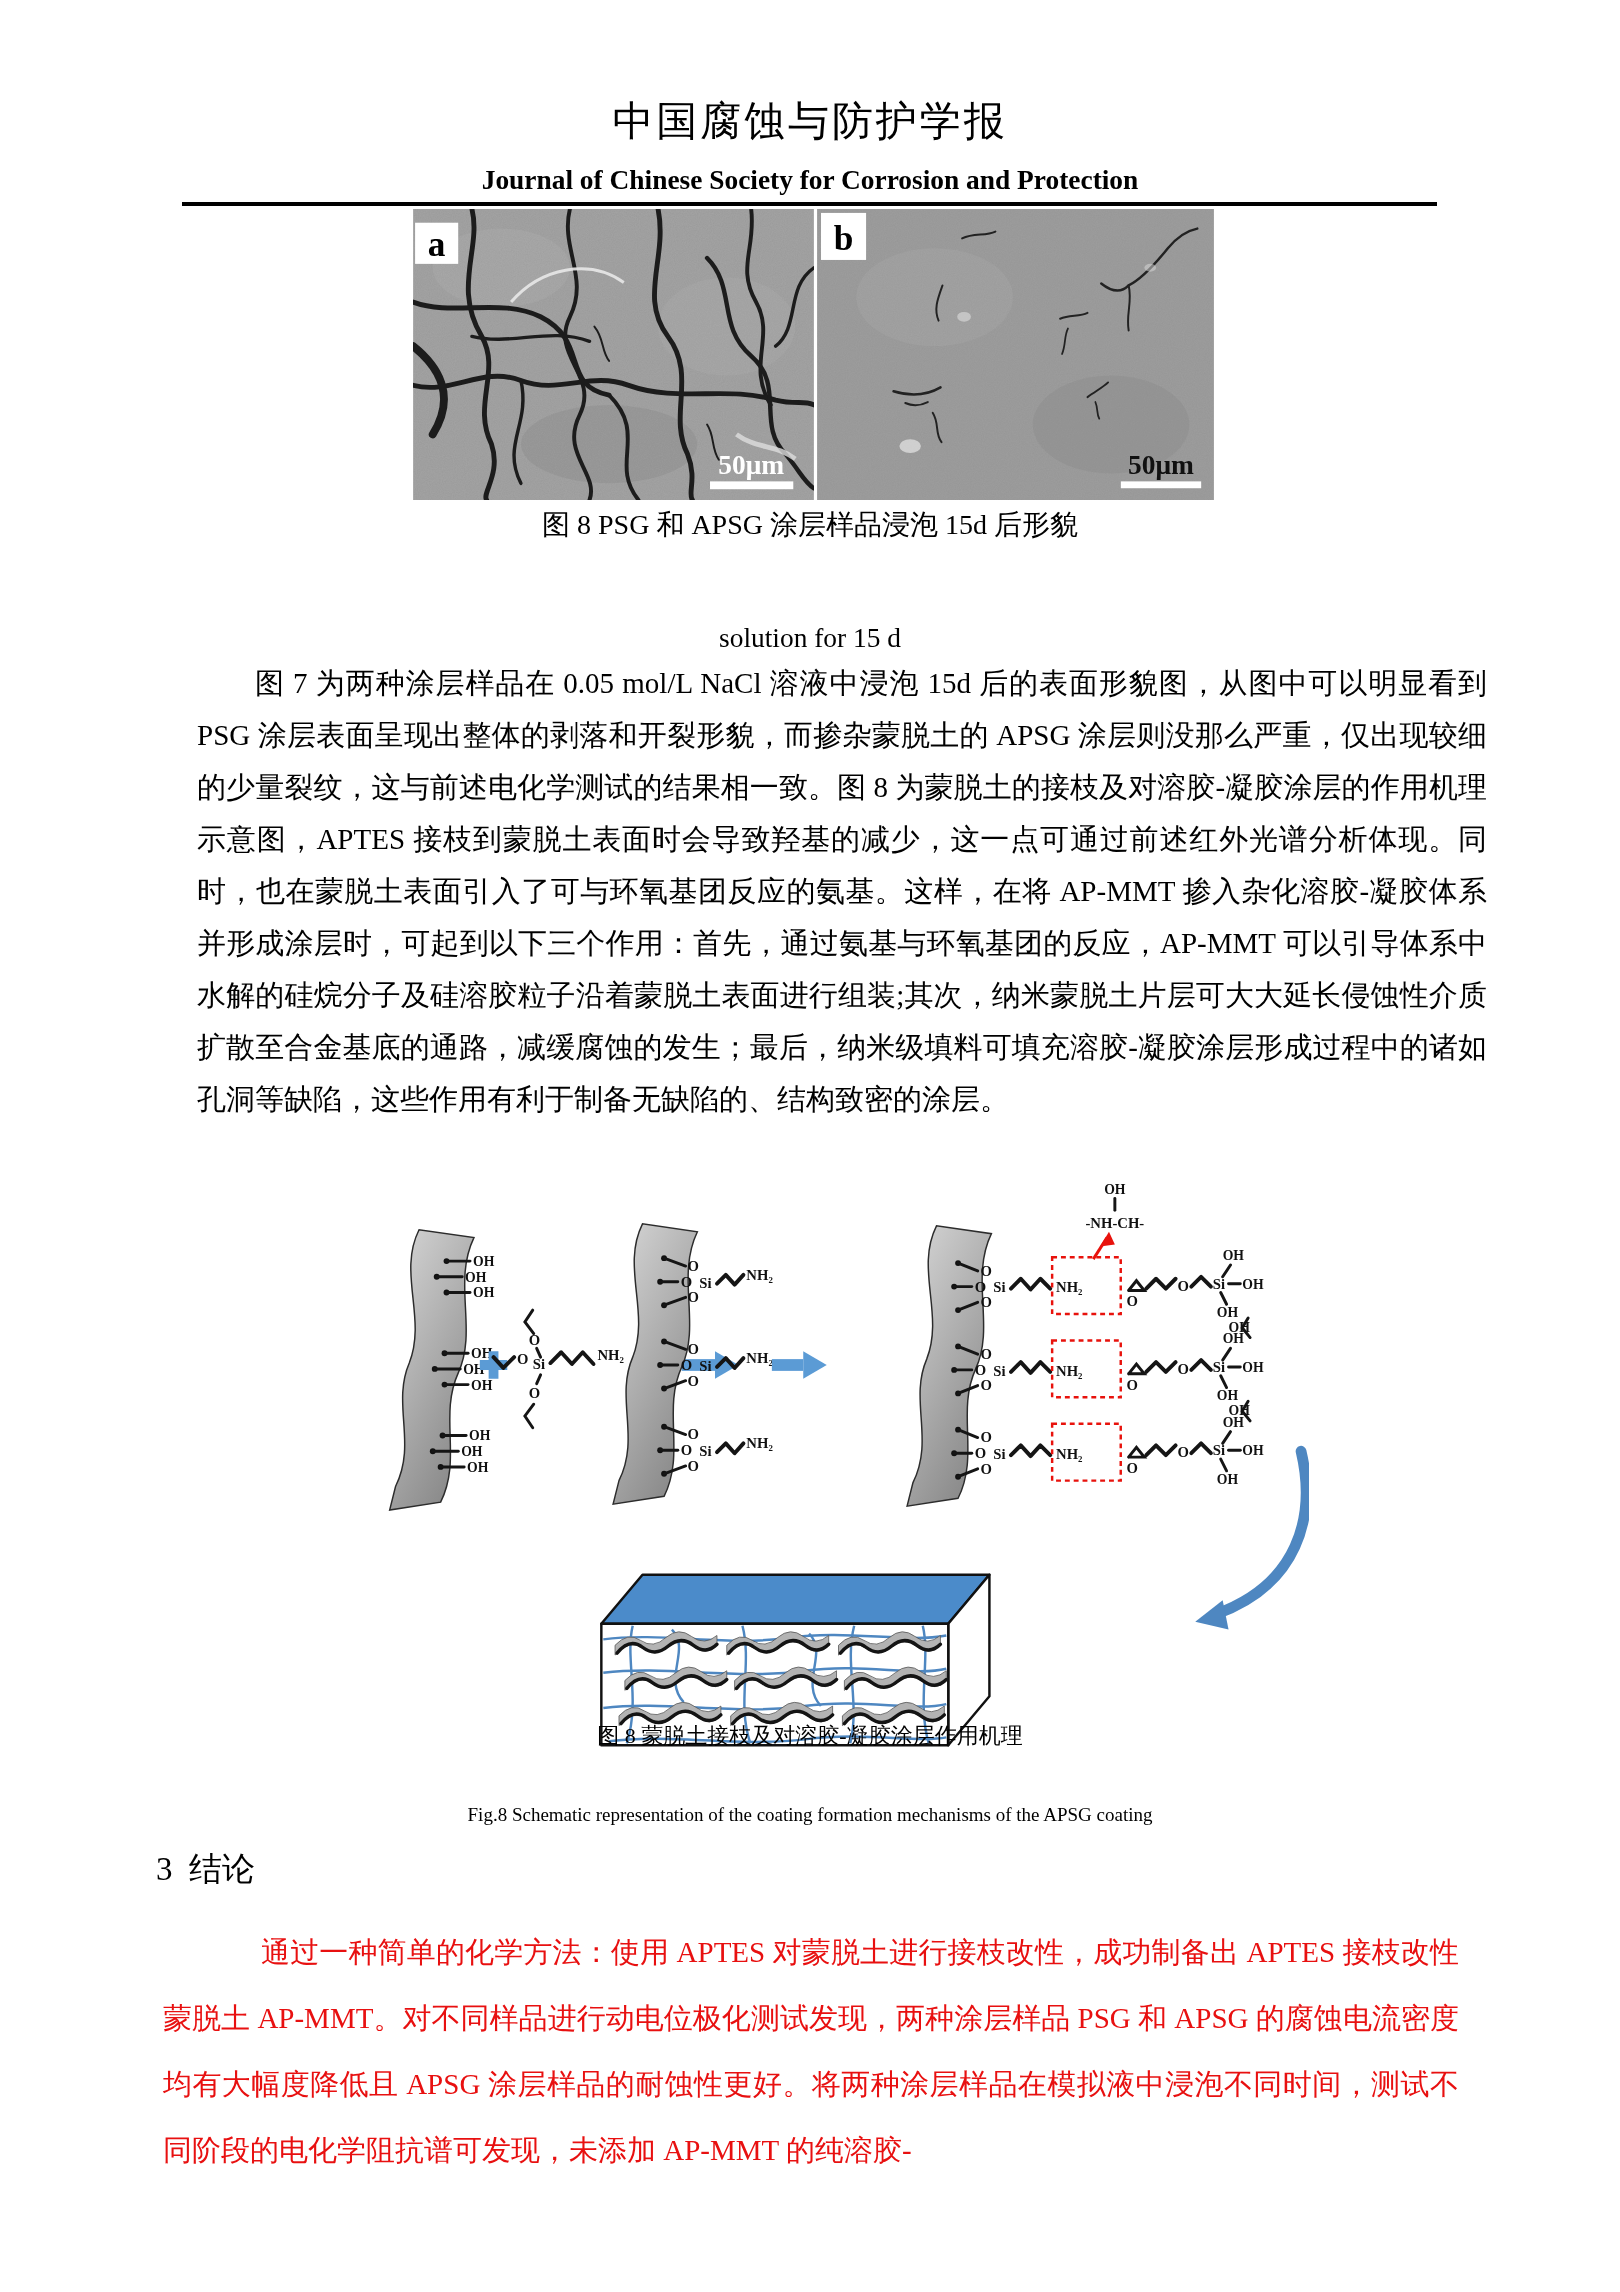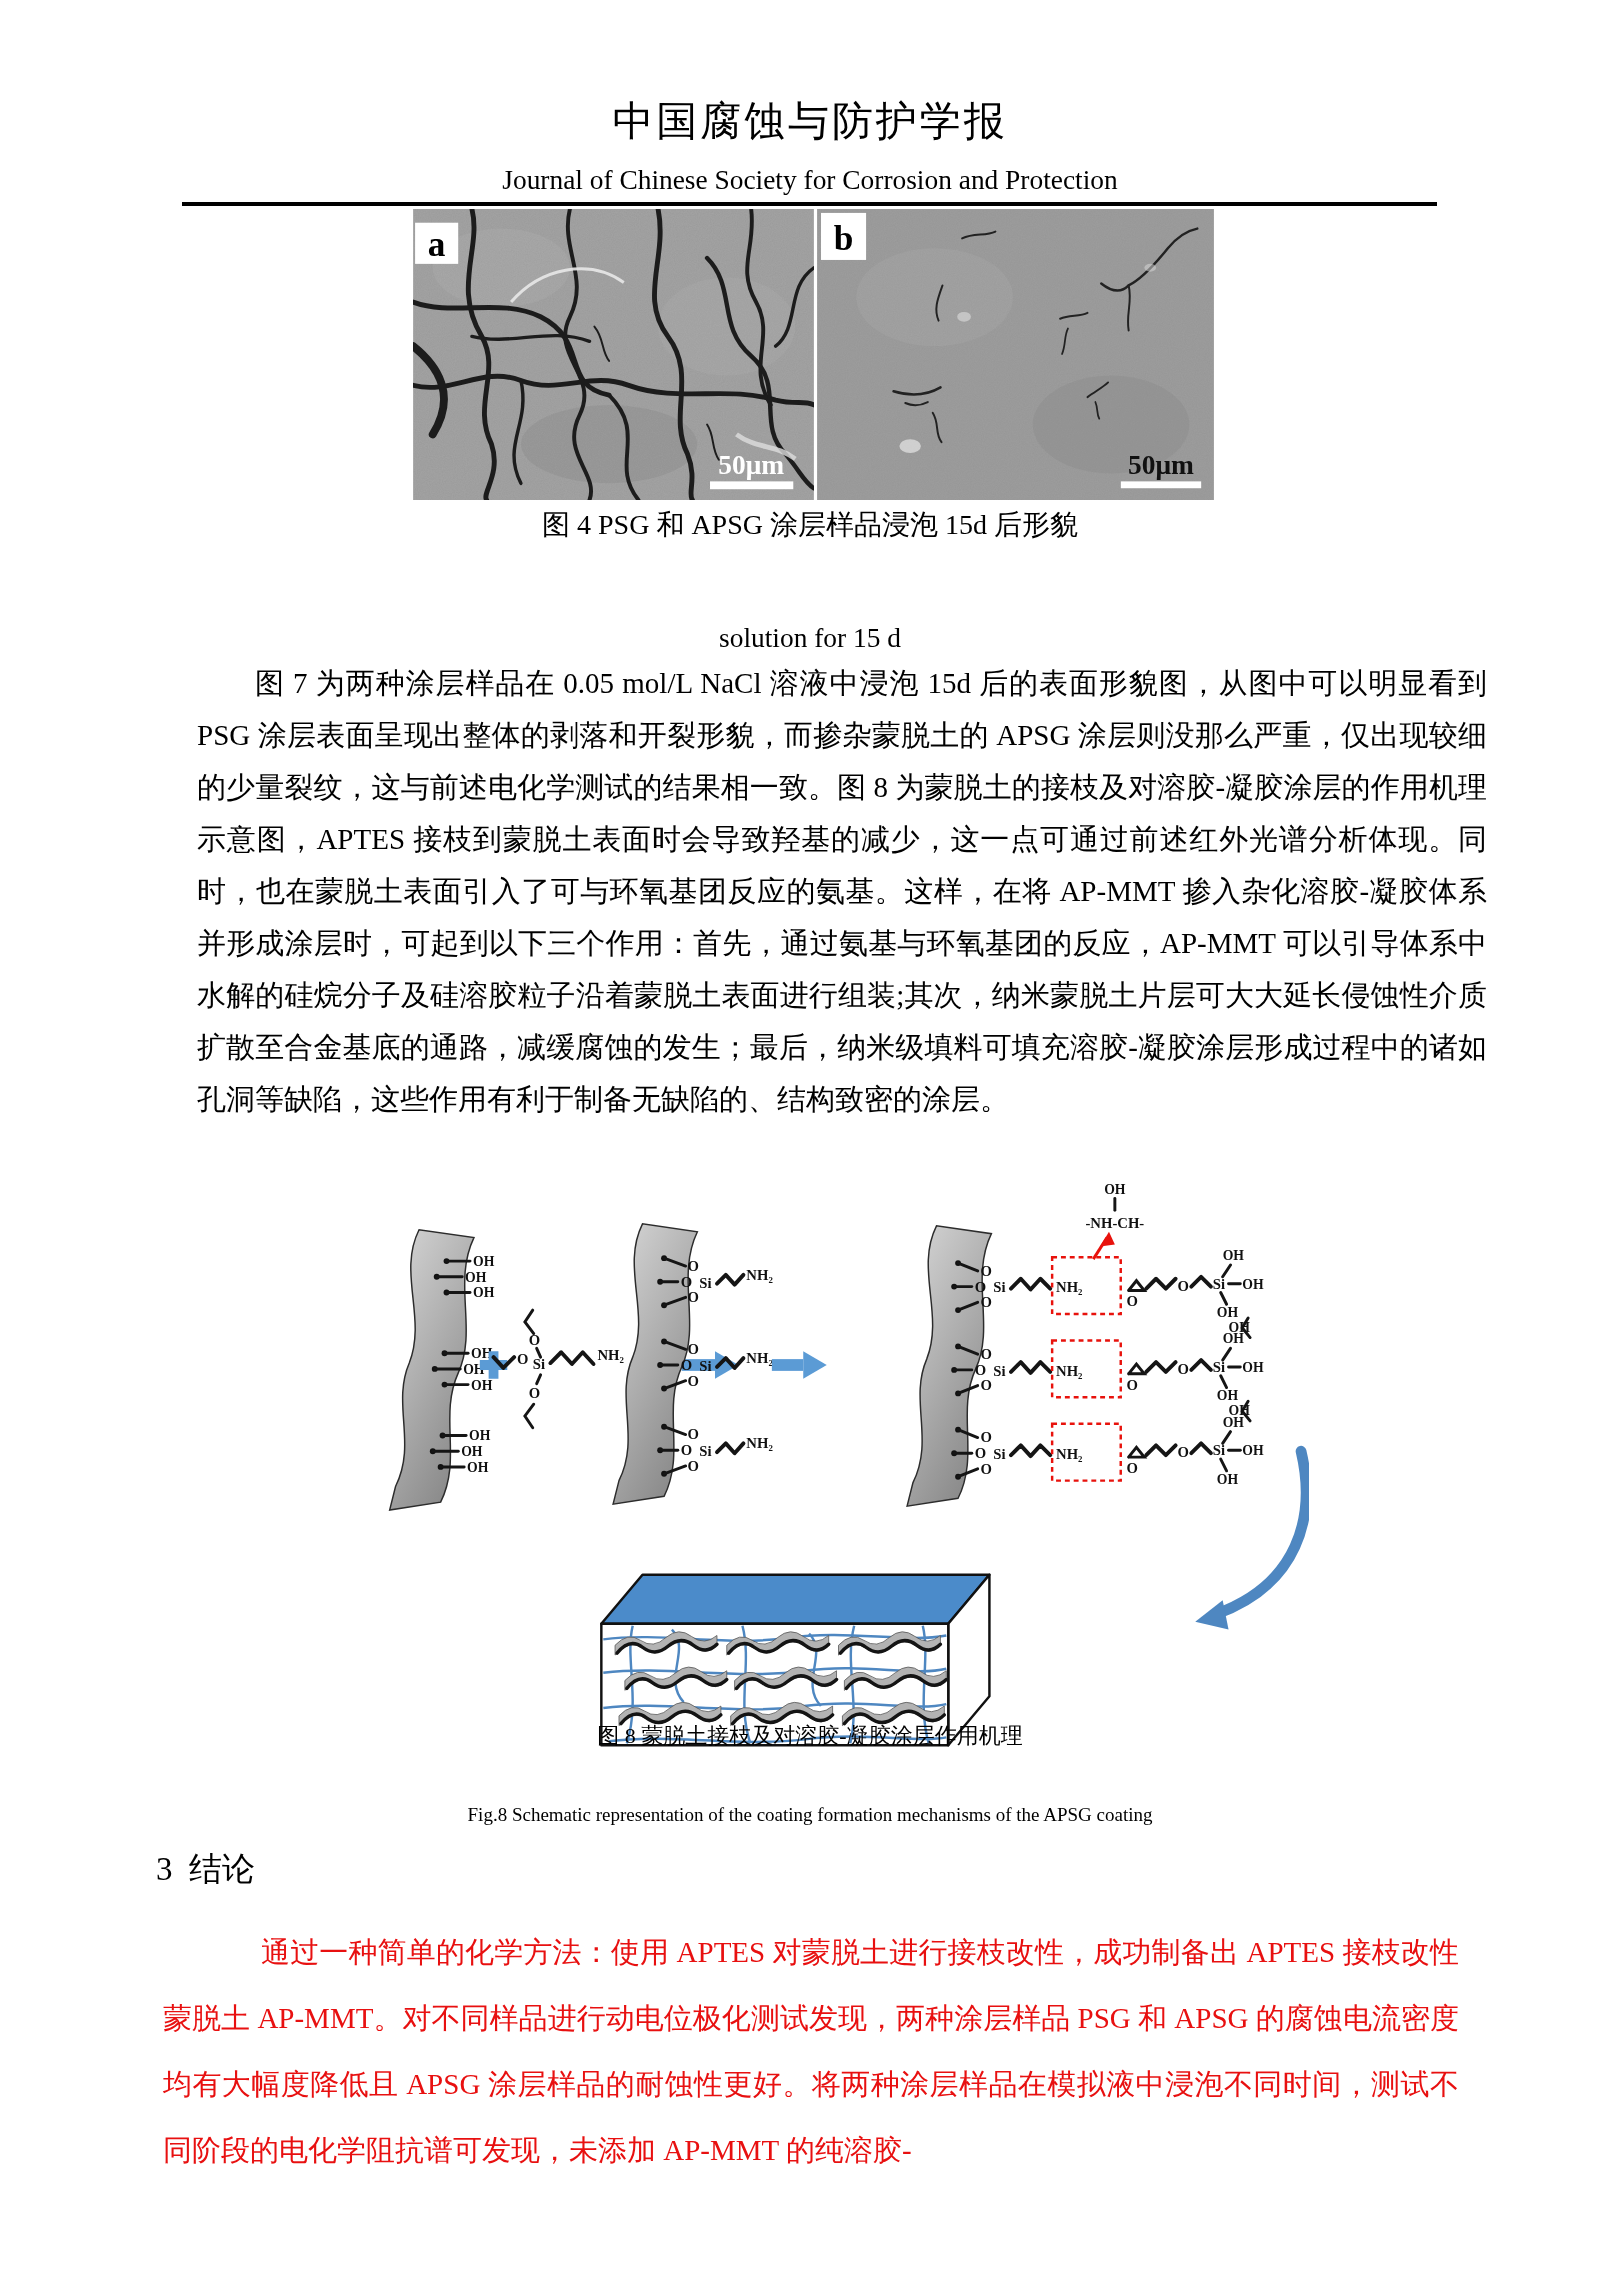--- a/index.html
+++ b/index.html
@@ -1,20 +1,20 @@
 <!DOCTYPE html>
 <html style="--arrow_blue: #5b9bd5; --network_blue: #4e87c1; --box_top_blue: #4b8bca; --highlight_red: #e8120c; --conclusion_text_red: #e81010;"><head>
 <meta charset="utf-8">
 <style>
   html,body{margin:0;padding:0;background:#e8e8e8;}
   .page{position:relative;width:1620px;height:2293px;background:#ffffff;margin:0 auto;
         font-family:"Liberation Serif","DejaVu Serif",serif;color:#000;overflow:hidden;}
   .centered{position:absolute;left:0;width:100%;text-align:center;}
   .title-cn{top:94px;font-size:41px;letter-spacing:2.9px;}
-  .title-en{top:165px;font-size:27.4px;}
+  .title-en{top:165px;font-size:27.4px;font-weight:bold;}
   .rule{position:absolute;top:202px;left:182px;width:1255px;height:3.9px;background:#000;}
   .fig7-row{position:absolute;top:209px;left:413px;display:flex;gap:2.9px;}
   .cap7cn{top:506px;font-size:28px;}
   .cap7en1{top:553px;font-size:27.4px;}
   .cap7en2{top:623px;font-size:27.4px;}
   .body-para{position:absolute;top:628px;left:167px;width:1290px;font-size:29px;
              line-height:52px;text-align:justify;text-indent:58px;margin-left:30px;}
   .fig8{position:absolute;top:1169px;left:319px;}
   .cap8cn{top:1721px;font-size:22px;}
   .cap8en{top:1804px;font-size:19px;}
@@ -113,21 +113,21 @@
         <ellipse cx="150" cy="110" rx="7" ry="5" fill="#dddddd" opacity="0.6"></ellipse>
         <ellipse cx="340" cy="60" rx="6" ry="4" fill="#dcdcdc" opacity="0.5"></ellipse>
       </g>
       <rect x="4" y="4" width="46" height="48" fill="#ffffff"></rect>
       <text x="27" y="42" font-size="36" fill="#000" text-anchor="middle">b</text>
       <text x="351" y="270" font-size="28" fill="#111" text-anchor="middle">50μm</text>
       <rect x="310" y="278" width="82" height="7" fill="#ffffff"></rect>
     </svg>
   </div>
 
-  <div class="centered cap7cn">图 4 PSG 和 APSG 涂层样品浸泡 15d 后形貌</div>
+  <div class="centered cap7cn">图 8 PSG 和 APSG 涂层样品浸泡 15d 后形貌</div>
   <div class="centered cap7en2">solution for 15 d</div>
 
   <p class="body-para">图 7 为两种涂层样品在 0.05 mol/L NaCl 溶液中浸泡 15d 后的表面形貌图，从图中可以明显看到 PSG 涂层表面呈现出整体的剥落和开裂形貌，而掺杂蒙脱土的 APSG 涂层则没那么严重，仅出现较细的少量裂纹，这与前述电化学测试的结果相一致。图 8 为蒙脱土的接枝及对溶胶-凝胶涂层的作用机理示意图，APTES 接枝到蒙脱土表面时会导致羟基的减少，这一点可通过前述红外光谱分析体现。同时，也在蒙脱土表面引入了可与环氧基团反应的氨基。这样，在将 AP-MMT 掺入杂化溶胶-凝胶体系并形成涂层时，可起到以下三个作用：首先，通过氨基与环氧基团的反应，AP-MMT 可以引导体系中水解的硅烷分子及硅溶胶粒子沿着蒙脱土表面进行组装;其次，纳米蒙脱土片层可大大延长侵蚀性介质扩散至合金基底的通路，减缓腐蚀的发生；最后，纳米级填料可填充溶胶-凝胶涂层形成过程中的诸如孔洞等缺陷，这些作用有利于制备无缺陷的、结构致密的涂层。</p>
 
   <div class="fig8">
     <svg class="chem" width="990" height="588" viewBox="0 0 1010 600">
       <defs>
         <linearGradient id="sheetGrad" x1="0" y1="0" x2="0.6" y2="1">
           <stop offset="0" stop-color="#d8d8d8"></stop>
           <stop offset="1" stop-color="#8a8a8a"></stop>

